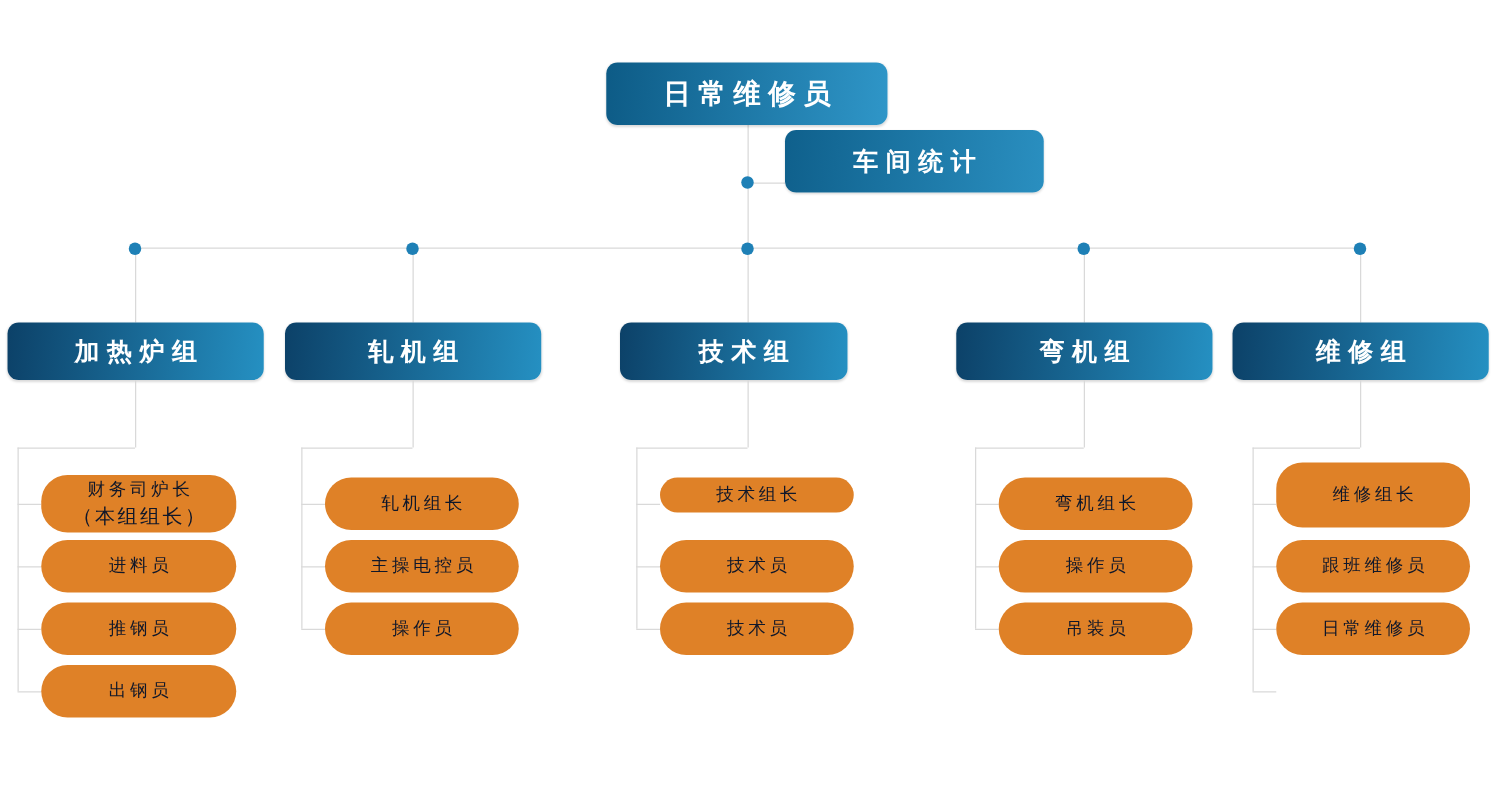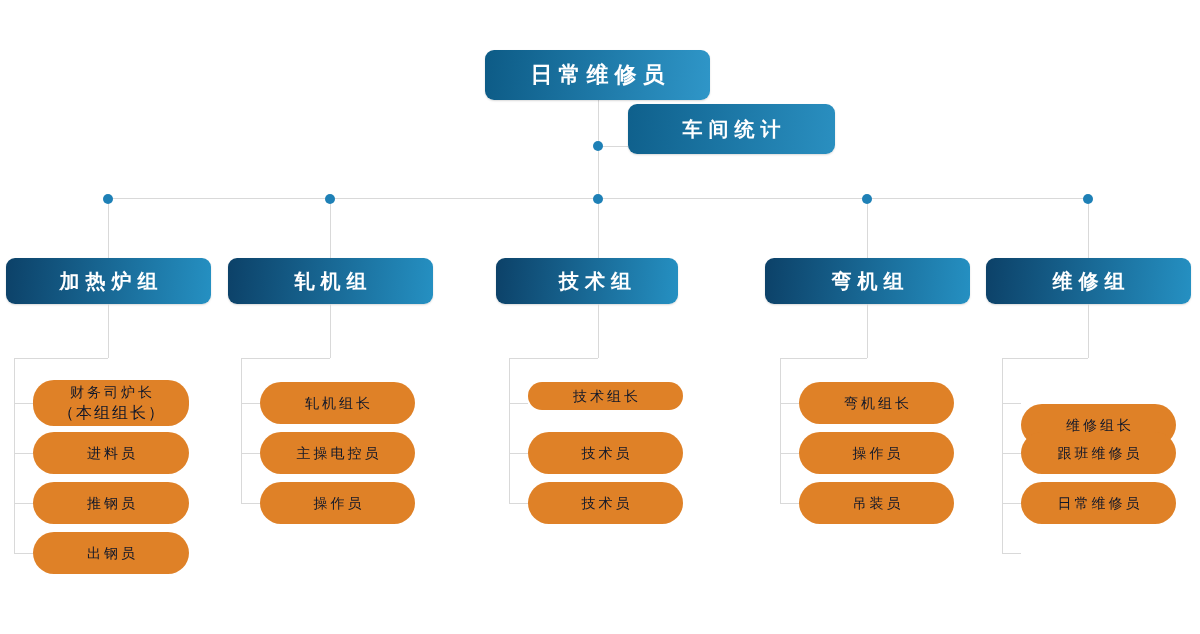--- a/index.html
+++ b/index.html
@@ -139,21 +139,21 @@
   <div class="box-blue box-group" style="left:986px;top:258px;width:205px;height:46px;">
     <span>维修组</span>
   </div>
   <div class="vline" style="left:1088px;top:304px;height:54px;"></div>
   <div class="hline" style="left:1002px;top:358px;width:86px;"></div>
   <div class="vline" style="left:1002px;top:358px;height:195px;"></div>
   <div class="hline" style="left:1002px;top:403px;width:19px;"></div>
   <div class="hline" style="left:1002px;top:453px;width:19px;"></div>
   <div class="hline" style="left:1002px;top:503px;width:19px;"></div>
   <div class="hline" style="left:1002px;top:553px;width:19px;"></div>
-  <div class="box-orange" style="left:1021px;top:404px;width:155px;height:42px;">
+  <div class="box-orange" style="left:1021px;top:370px;width:155px;height:52px;">
     <span>维修组长</span>
   </div>
   <div class="box-orange" style="left:1021px;top:432px;width:155px;height:42px;">
     <span>跟班维修员</span>
   </div>
   <div class="box-orange" style="left:1021px;top:482px;width:155px;height:42px;">
     <span>日常维修员</span>
   </div>
 
 </div>

